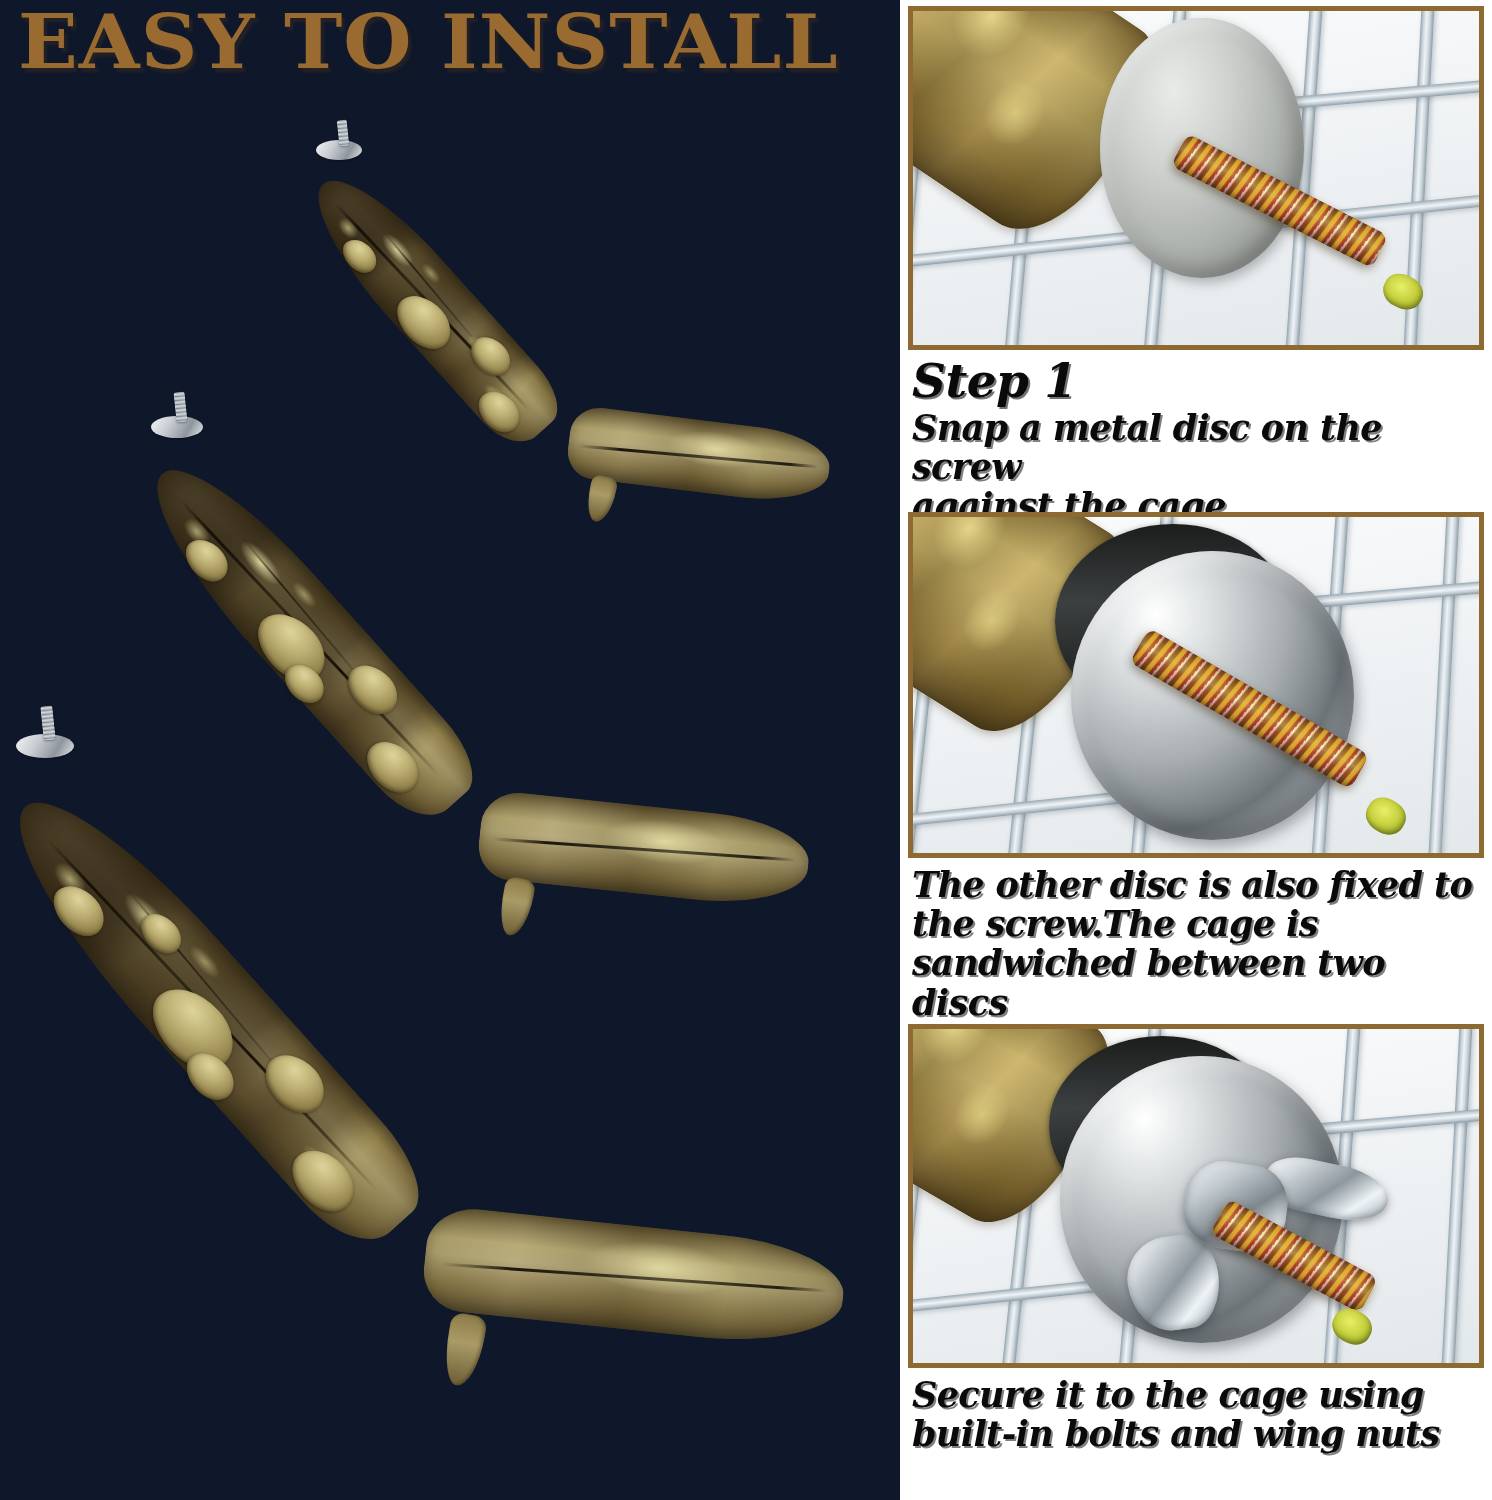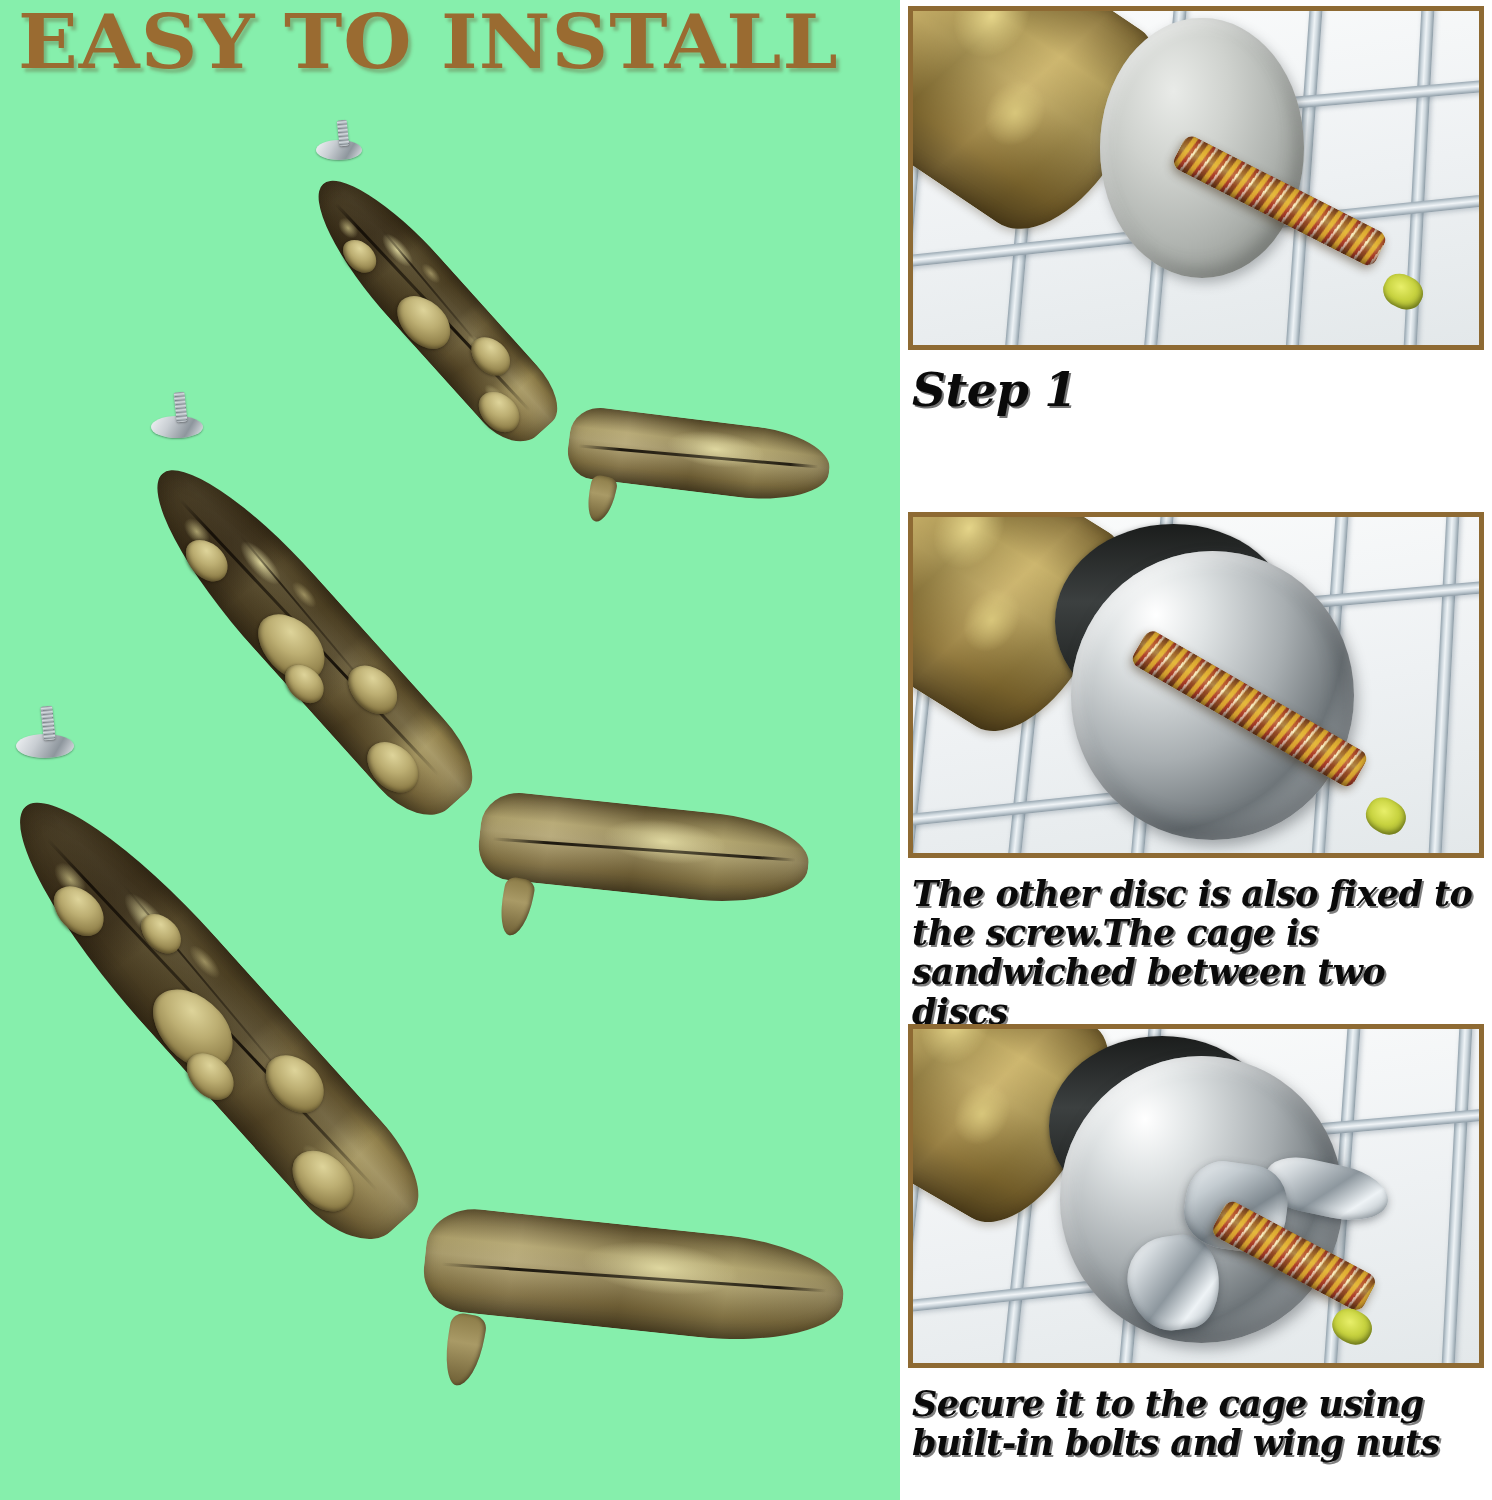--- a/index.html
+++ b/index.html
@@ -7,21 +7,21 @@
   body{
     width:1492px;height:1500px;
     background:#ffffff;
     font-family:"Liberation Serif", serif;
     overflow:hidden;
     position:relative;
   }
   .page{position:relative;width:1492px;height:1500px;background:#fff;}
 
   
-  .left-panel{position:absolute;left:0;top:0;width:900px;height:1500px;background:#86efac;overflow:hidden;}
+  .left-panel{position:absolute;left:0;top:0;width:900px;height:1500px;background:#0f172a;overflow:hidden;}
 
   .headline{
     position:absolute;left:18px;top:4px;width:880px;
     font-family:"DejaVu Serif", serif;
     font-weight:bold;
     font-size:74px;
     letter-spacing:1px;
     color:#9a6b31;
     text-shadow:3px 4px 3px rgba(90,60,25,.30);
     white-space:nowrap;
@@ -211,21 +211,21 @@
     background:linear-gradient(135deg,#ffffff 0%,#d4dade 22%,#8d979e 52%,#eef3f6 74%,#9aa4ab 100%);
     box-shadow:0 3px 8px rgba(50,58,64,.45), inset 0 -3px 6px rgba(60,70,78,.4);
   }
   .nut-body{
     position:absolute;border-radius:36% 36% 42% 42% / 46% 46% 40% 40%;
     background:linear-gradient(140deg,#f4f7f9 0%,#c4ccd1 28%,#7e888f 58%,#e6ebee 80%,#8e989f 100%);
     box-shadow:0 3px 9px rgba(45,52,58,.45), inset 0 -4px 8px rgba(55,64,70,.45);
   }
 
   
-  .caption{position:relative;padding:16px 2px 0 4px;}
+  .caption{position:relative;padding:7px 2px 0 4px;}
   .step-title{
     font-family:"DejaVu Serif", serif;
     font-weight:bold;font-style:italic;
     font-size:47px;line-height:1.0;
     color:#0a0a0a;
     text-shadow:2px 2px 0 rgba(0,0,0,.55);
     margin:0 0 4px 0;
     letter-spacing:-.5px;
   }
   .step-body{
@@ -325,20 +325,22 @@
             <div class="hbar" style="top:26%;transform:rotate(-5deg);width:46%;left:58%;"></div>
           </div>
           <div class="wood-stub" style="left:-10%;top:-16%;width:50%;height:72%;transform:rotate(34deg);"></div>
           <div class="disc" style="left:33%;top:2%;width:36%;height:78%;"></div>
           <div class="screw-shaft" style="left:47%;top:36%;width:40%;height:11%;transform:rotate(27deg);"></div>
           <div class="screw-tip" style="left:83%;top:79%;width:7%;height:10%;transform:rotate(27deg);"></div>
         </div>
       </div>
       <div class="caption">
         <p class="step-title">Step 1</p>
+        <p class="step-body">Snap a metal disc on the screw
+against  the cage</p>
       </div>
     </div>
 
     <div class="step-block" style="top:512px;">
       <div class="photo" style="height:346px;">
         <div class="photo-inner">
           <div class="cage">
             <div class="vbar" style="left:6%;transform:rotate(6deg);"></div>
             <div class="vbar" style="left:23%;transform:rotate(6deg);"></div>
             <div class="vbar" style="left:42%;transform:rotate(5deg);"></div>

